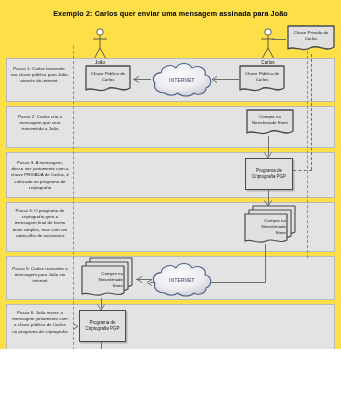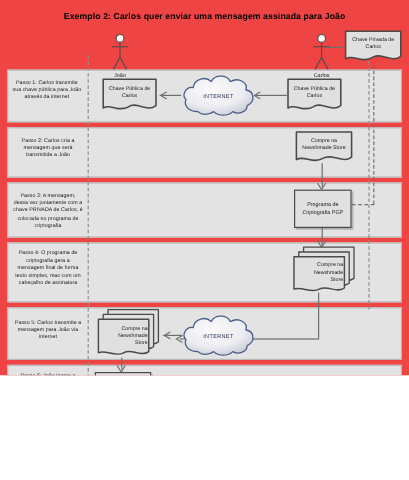--- a/index.html
+++ b/index.html
@@ -6,22 +6,22 @@
     margin: 0;
     padding: 0;
     background: #ffffff;
   }
   body {
     font-family: "Liberation Sans", sans-serif;
   }
   #canvas {
     position: relative;
     width: 341px;
-    height: 313px;
-    background: #ef4444;
+    height: 349px;
+    background: #fde047;
     overflow: hidden;
     text-decoration: underline;
   }
 
   
   .title {
     position: absolute;
     left: 0;
     top: 9px;
     width: 341px;

